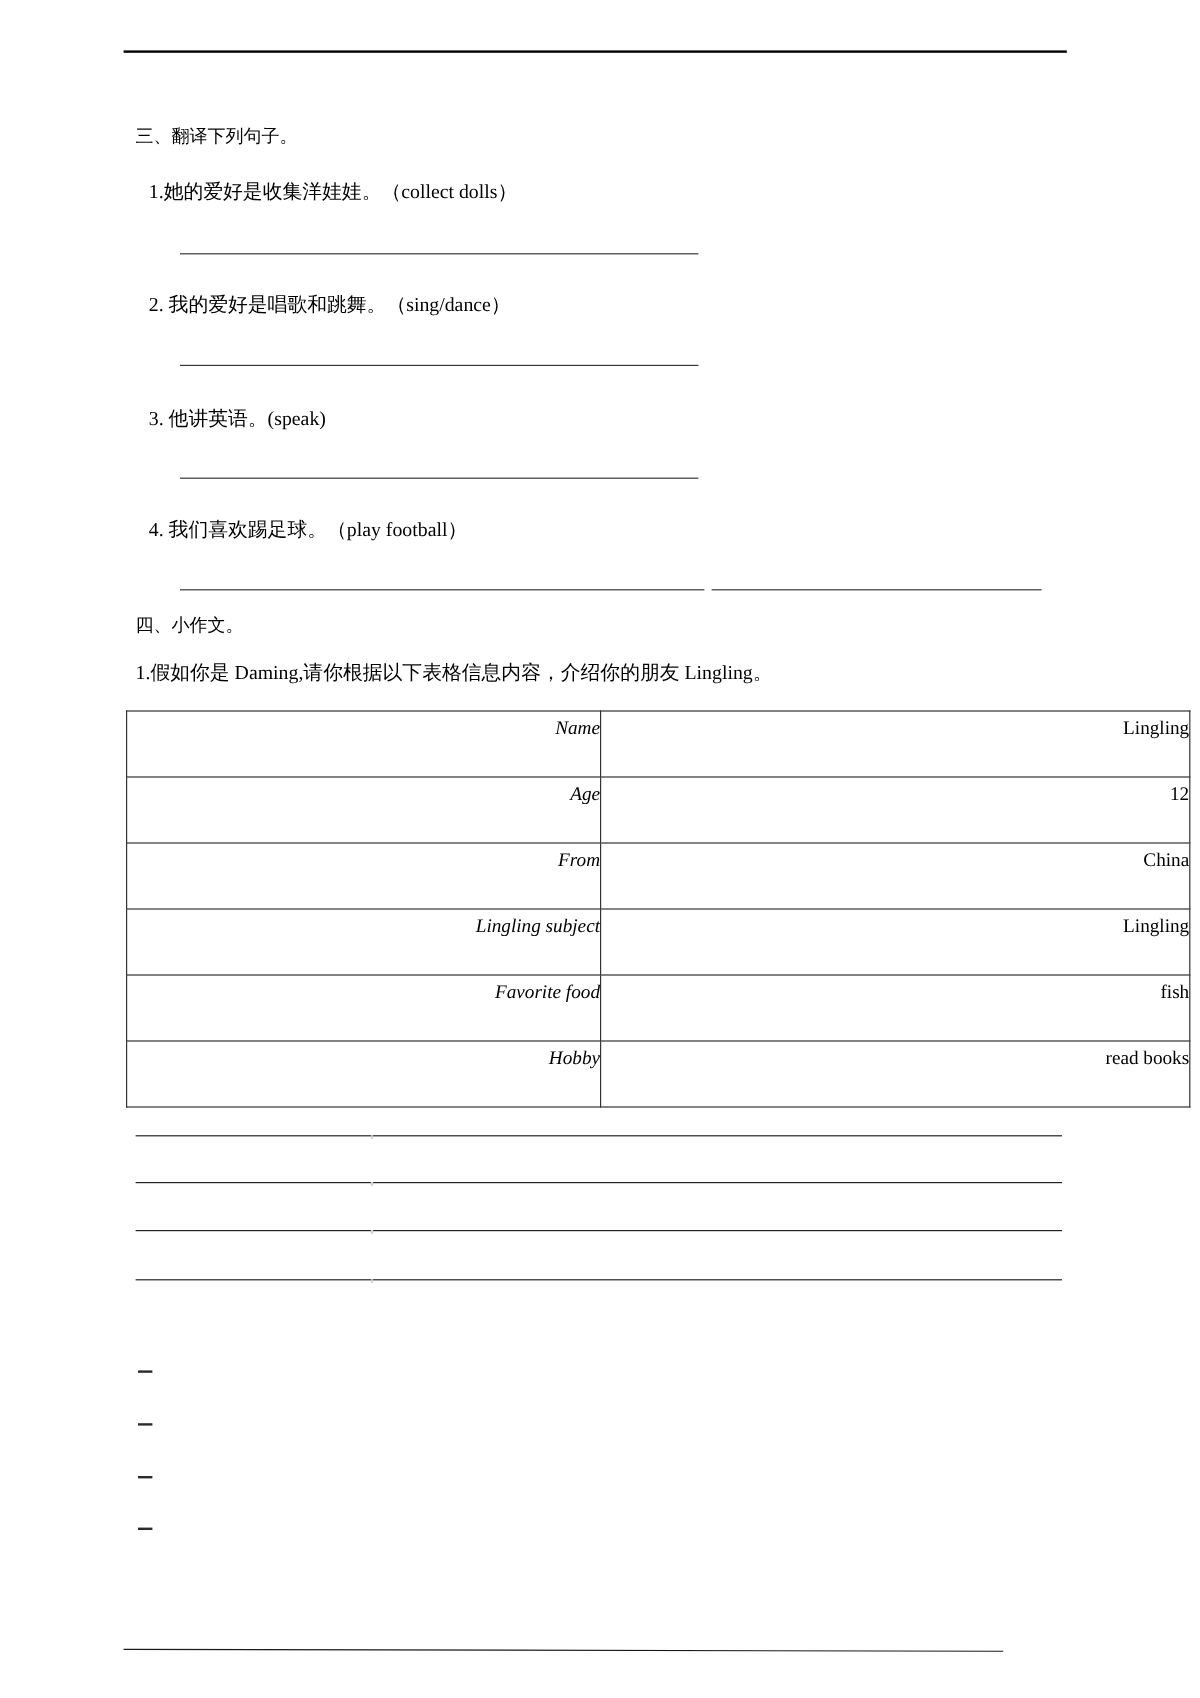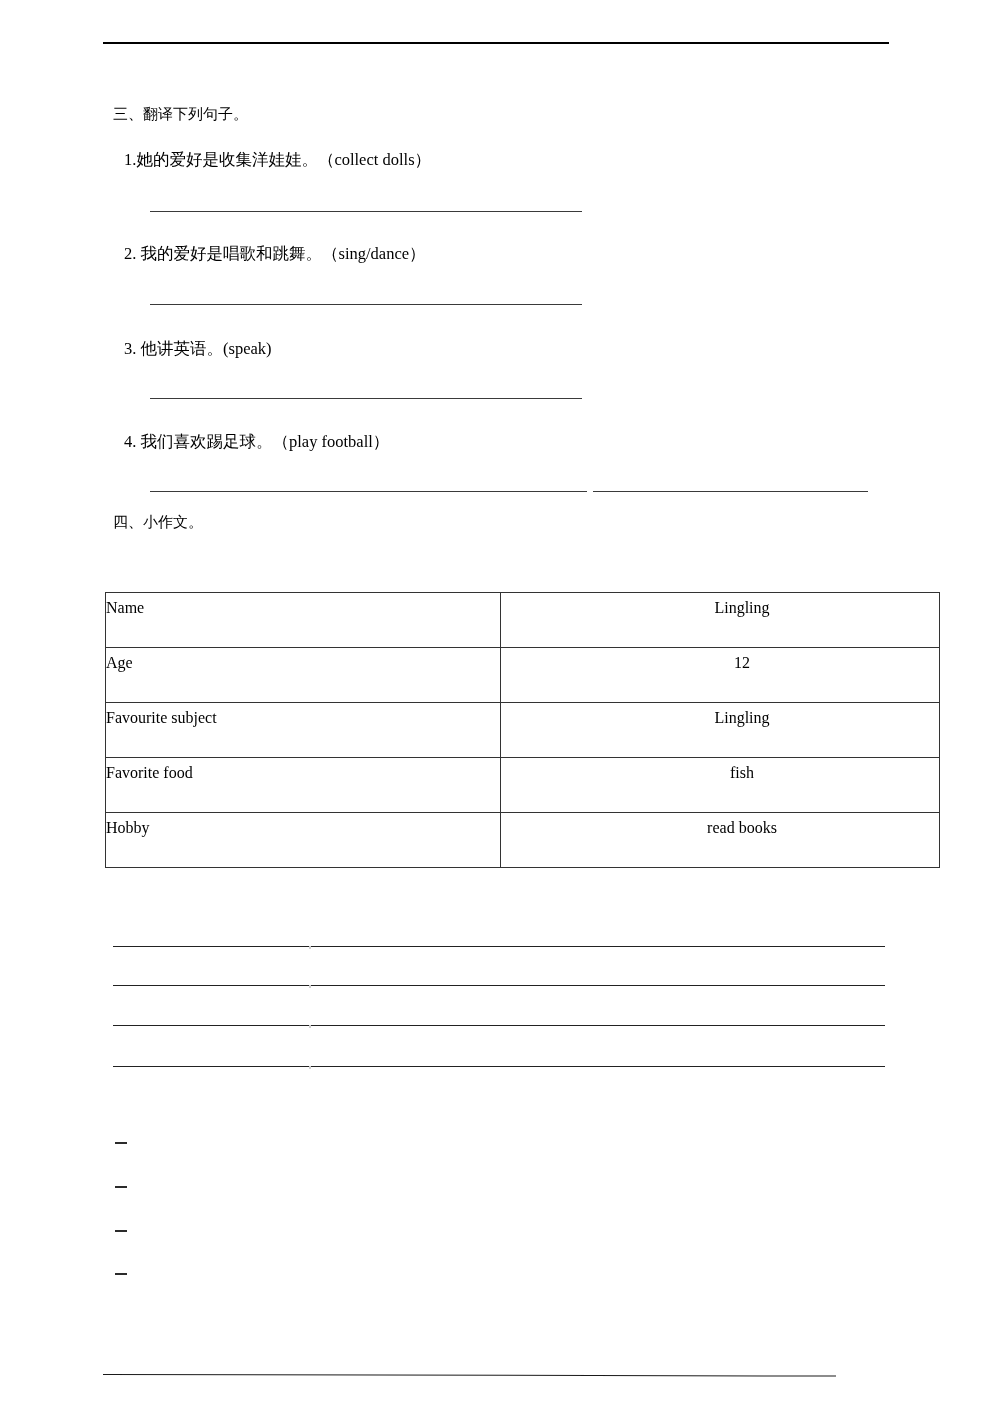--- a/index.html
+++ b/index.html
@@ -110,26 +110,27 @@
   .info-table td {
     border: 1.4px solid #333;
     height: 48px;
     vertical-align: top;
     padding: 6px 0 0 0;
     font-size: 16px;
     line-height: 1.1;
   }
   .info-table td.label-cell {
     width: 394px;
-    text-align: left;
+    text-align: right;
+    font-style: italic;
   }
   .info-table td.value-cell {
     width: 394px;
-    text-align: center;
-    padding-left: 44px;
+    text-align: right;
+    padding-left: 96px;
   }
 </style>
 </head>
 <body>
 
 <div class="page">
 
   <div class="rule-top"></div>
   <div class="rule-bottom"></div>
 
@@ -143,33 +144,38 @@
 
   <div class="q-item" style="top:341px;">3. 他讲英语。(speak)</div>
   <div class="ans-line" style="left:150px; top:398px; width:432px;"></div>
 
   <div class="q-item" style="top:434px;">4. 我们喜欢踢足球。（play football）</div>
   <div class="ans-line" style="left:150px; top:491px; width:437px;"></div>
   <div class="ans-line" style="left:593px; top:491px; width:275px;"></div>
 
   <div class="section-head" style="top:515px;">四、小作文。</div>
 
+  <div class="prompt-line" style="top:553px;">1.假如你是 Daming,请你根据以下表格信息内容，介绍你的朋友 Lingling。</div>
 
   <table class="info-table">
     <tbody>
       <tr>
         <td class="label-cell">Name</td>
         <td class="value-cell">Lingling</td>
       </tr>
       <tr>
         <td class="label-cell">Age</td>
         <td class="value-cell">12</td>
       </tr>
       <tr>
-        <td class="label-cell">Favourite subject</td>
+        <td class="label-cell">From</td>
+        <td class="value-cell">China</td>
+      </tr>
+      <tr>
+        <td class="label-cell">Lingling subject</td>
         <td class="value-cell">Lingling</td>
       </tr>
       <tr>
         <td class="label-cell">Favorite food</td>
         <td class="value-cell">fish</td>
       </tr>
       <tr>
         <td class="label-cell">Hobby</td>
         <td class="value-cell">read books</td>
       </tr>

